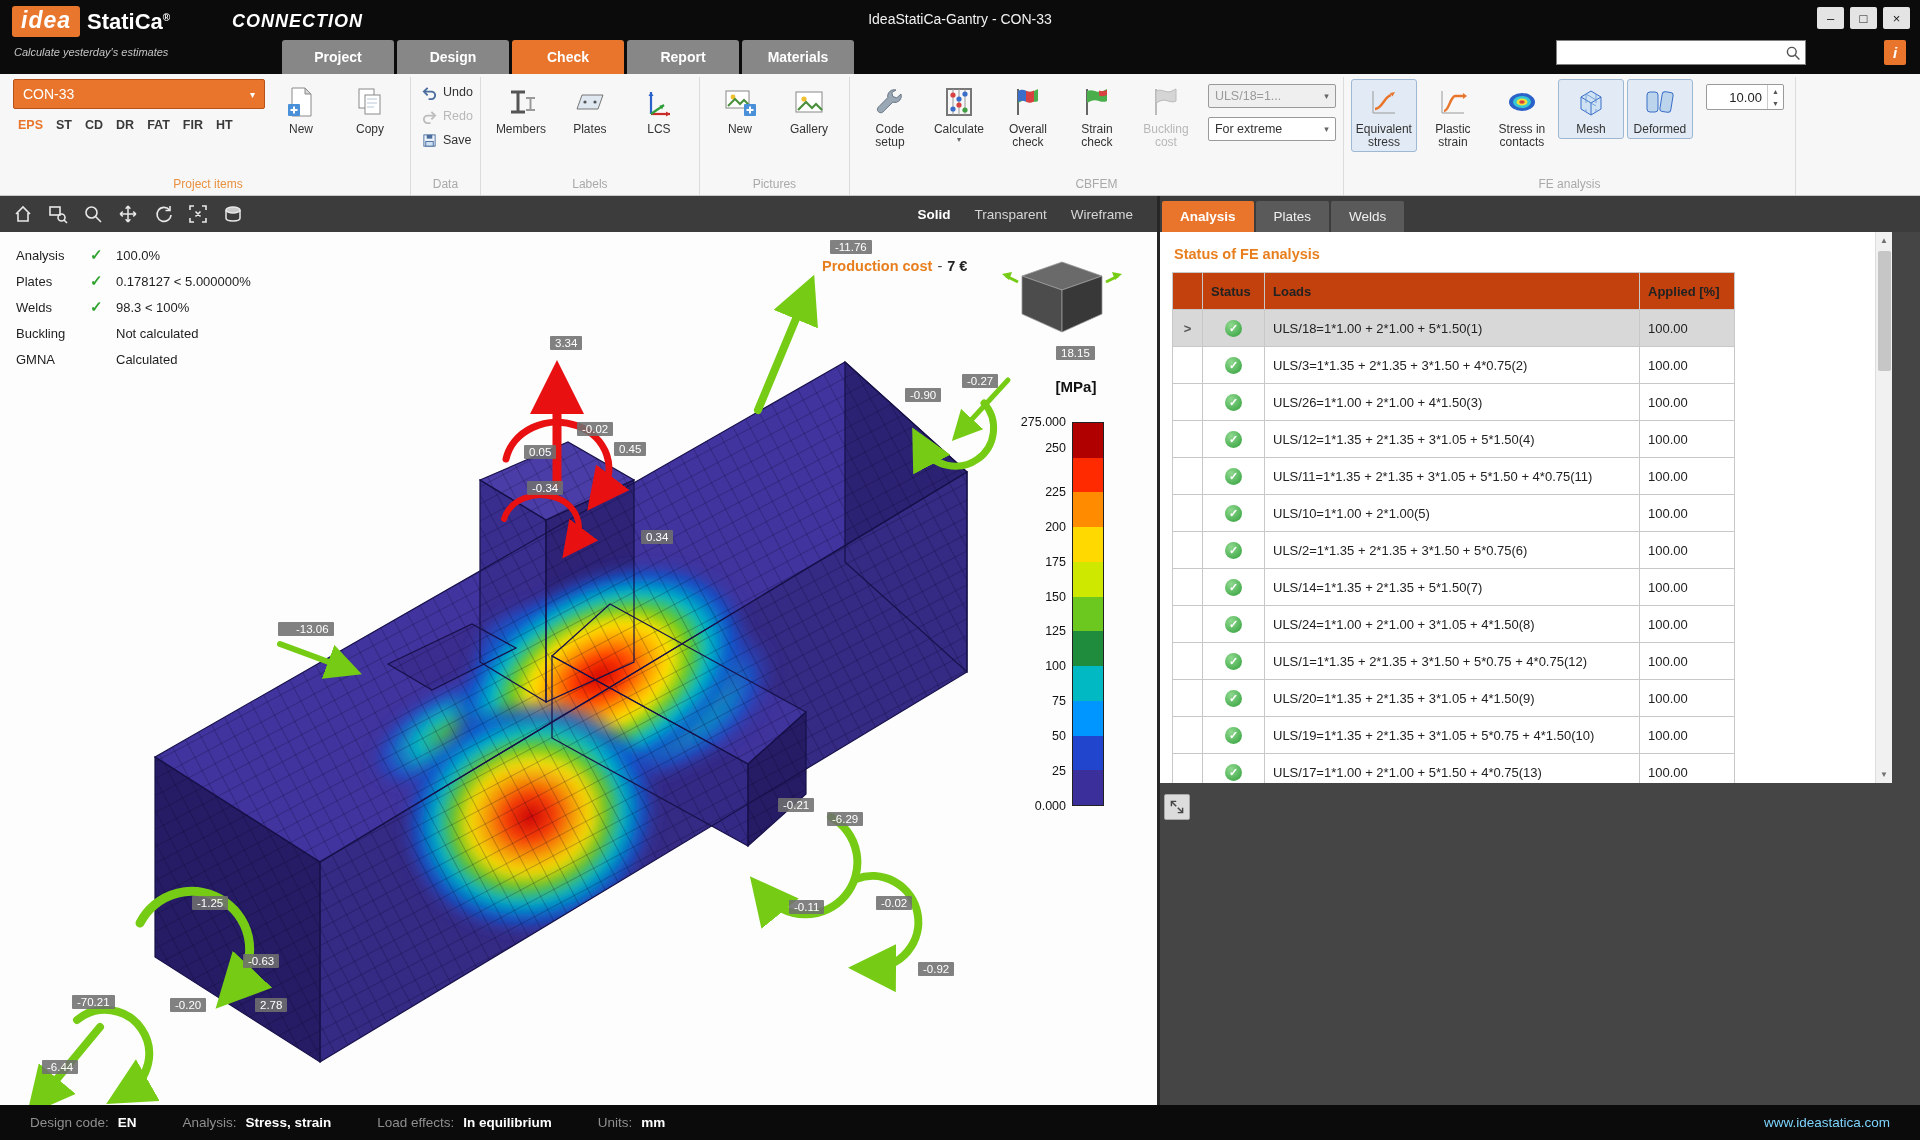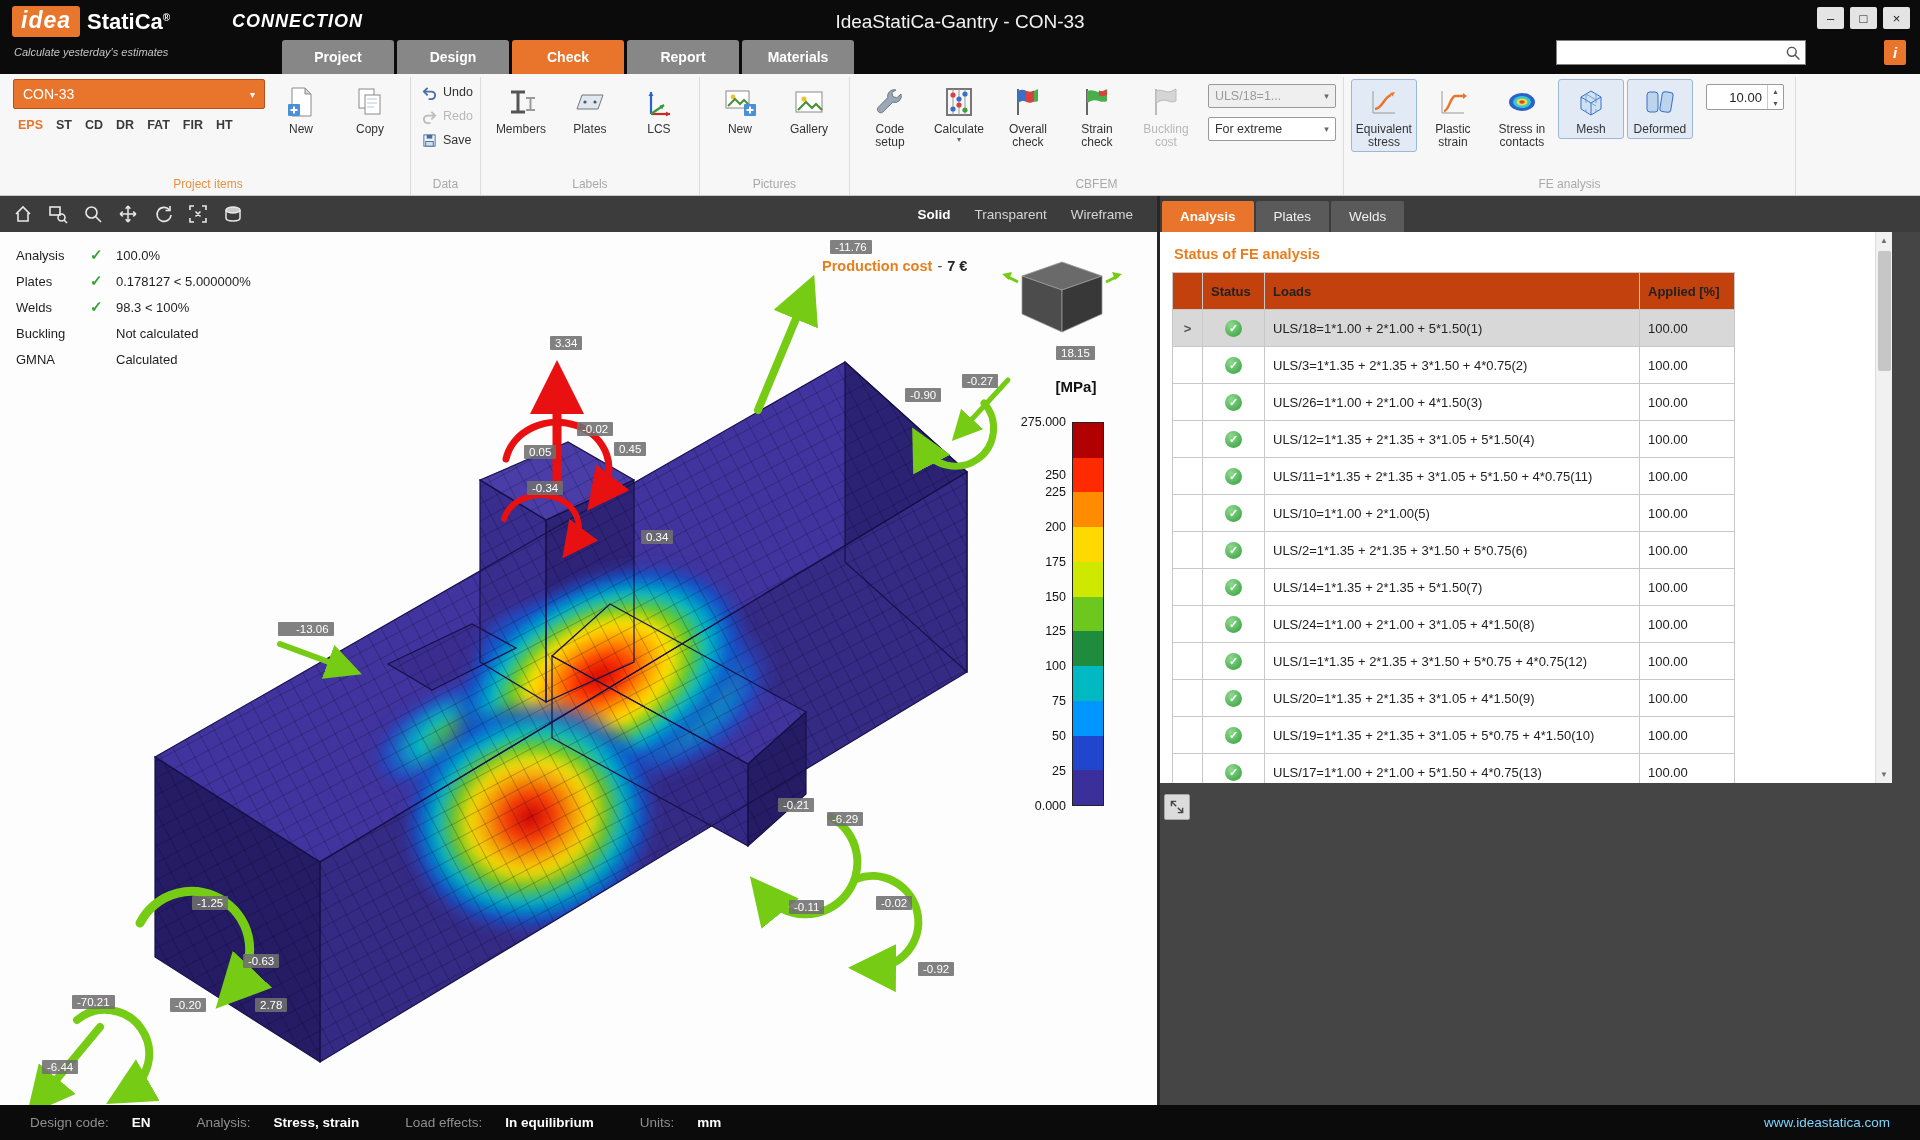--- a/index.html
+++ b/index.html
@@ -7,21 +7,21 @@
 .app{position:relative;width:1920px;height:1140px;background:#e8e8e8}
 
 
 .header{height:74px;background:#0b0b0b;position:relative;color:#fff}
 .logo{position:absolute;left:12px;top:6px;display:flex;align-items:center;gap:7px}
 .logo-box{background:#e8762d;color:#fff;font-style:italic;font-weight:bold;font-size:23px;padding:1px 9px 3px;border-radius:3px;letter-spacing:1px}
 .logo-text{font-size:22px;font-weight:bold;color:#fff}
 .logo-reg{font-size:10px;vertical-align:super}
 .tagline{position:absolute;left:14px;top:46px;font-style:italic;font-size:11px;color:#c5c5c5}
 .module{position:absolute;left:232px;top:11px;font-size:18px;font-weight:bold;font-style:italic;letter-spacing:1px}
-.win-title{position:absolute;left:600px;right:600px;top:11px;text-align:center;font-size:19px;color:#f2f2f2}
+.win-title{position:absolute;left:600px;right:600px;top:11px;text-align:center;font-size:14px;color:#f2f2f2}
 .win-btns{position:absolute;right:10px;top:7px;display:flex;gap:6px}
 .win-btn{width:27px;height:22px;background:#e4e4e4;color:#1a1a1a;display:flex;align-items:center;justify-content:center;font-size:13px;border-radius:2px;cursor:pointer}
 .tabstrip{position:absolute;left:282px;bottom:0;display:flex;gap:3px}
 .rtab{min-width:112px;height:34px;background:#878787;color:#fff;font-size:14px;font-weight:bold;display:flex;align-items:center;justify-content:center;border-radius:3px 3px 0 0;padding:0 14px;cursor:pointer}
 .rtab.active{background:#e8752b}
 .search{position:absolute;right:114px;bottom:9px;width:250px;height:25px;background:#fff;border:1px solid #808080;display:flex;align-items:center}
 .search input{flex:1;border:none;outline:none;font-size:13px;padding:0 6px;font-family:inherit;min-width:0}
 .search-ic{width:24px;display:flex;align-items:center;justify-content:center}
 .info-btn{position:absolute;right:14px;bottom:9px;width:22px;height:25px;background:#e8752b;color:#fff;font-weight:bold;font-style:italic;font-size:15px;display:flex;align-items:center;justify-content:center;border-radius:2px;cursor:pointer}
 
@@ -100,21 +100,21 @@
 .cell.status{text-align:center}
 .ok-dot{display:inline-flex;width:17px;height:17px;border-radius:50%;background:radial-gradient(circle at 35% 30%,#8fd98f,#2f9e39);color:#fff;font-size:11px;align-items:center;justify-content:center;font-weight:bold}
 .rp-scrollbar{position:absolute;top:0;right:0;width:17px;height:100%;background:#f1f1f1;border-left:1px solid #ddd}
 .sb-arrow{height:17px;width:100%;display:flex;align-items:center;justify-content:center;font-size:8px;color:#707070;cursor:pointer}
 .sb-arrow.down{position:absolute;bottom:0}
 .sb-thumb{position:absolute;top:19px;left:2px;width:13px;height:120px;background:#c6c6c6;border-radius:2px;cursor:pointer}
 .rp-expander{position:absolute;left:4px;top:598px;width:26px;height:26px;background:#dcdcdc;border:1px solid #a8a8a8;border-radius:2px;display:flex;align-items:center;justify-content:center;cursor:pointer}
 
 
 .statusbar{height:35px;background:#0b0b0b;display:flex;align-items:center;padding:0 30px;font-size:13.5px}
-.sb-item{display:flex;gap:23px;margin-right:46px}
+.sb-item{display:flex;gap:9px;margin-right:46px}
 .sb-label{color:#8f8f8f}
 .sb-value{color:#fff;font-weight:bold}
 .sb-site{margin-left:auto;color:#7dd3fc;cursor:pointer}
 </style>
 </head>
 <body>
 
 <div class="app">
 
   <div class="header">
@@ -612,21 +612,21 @@
             <path d="M106 26l12-6" stroke="#76cc14" stroke-width="3"></path>
               <polygon points="122,18 112,16 115,24" fill="#76cc14"></polygon>
           </svg>
         </div>
         <div class="nav-value">18.15</div>
 
         <div class="mpa-label">[MPa]</div>
         <div class="color-scale">
           <div class="scale-ticks">
               <div class="scale-tick" style="top: 0px;">275.000</div>
-              <div class="scale-tick" style="top: 53px;">250</div>
+              <div class="scale-tick" style="top: 26px;">250</div>
               <div class="scale-tick" style="top: 69.8182px;">225</div>
               <div class="scale-tick" style="top: 104.727px;">200</div>
               <div class="scale-tick" style="top: 139.636px;">175</div>
               <div class="scale-tick" style="top: 174.545px;">150</div>
               <div class="scale-tick" style="top: 209.455px;">125</div>
               <div class="scale-tick" style="top: 244.364px;">100</div>
               <div class="scale-tick" style="top: 279.273px;">75</div>
               <div class="scale-tick" style="top: 314.182px;">50</div>
               <div class="scale-tick" style="top: 349.091px;">25</div>
               <div class="scale-tick" style="top: 384px;">0.000</div>

